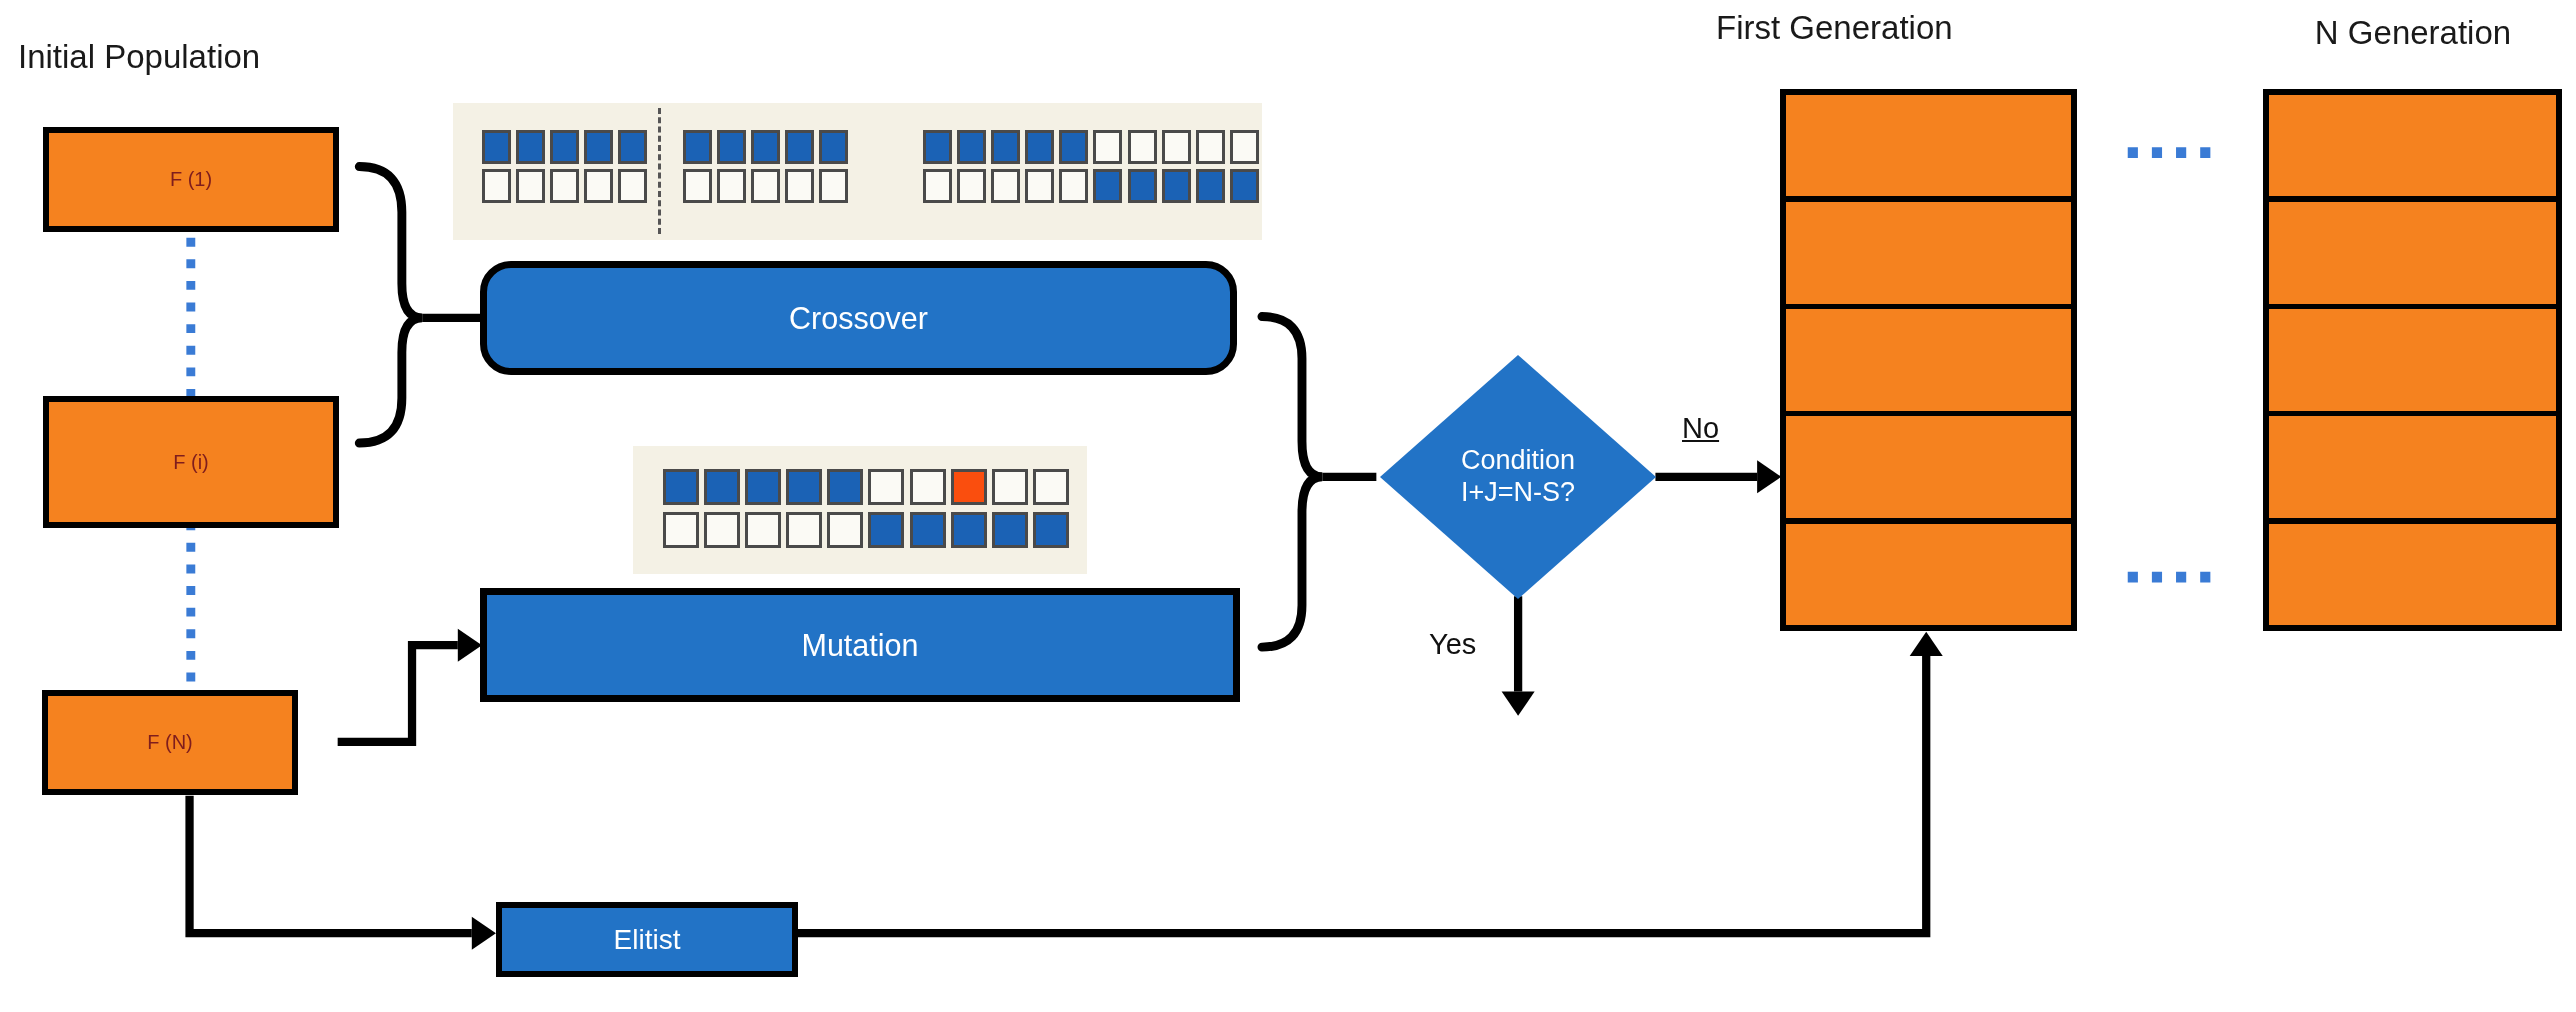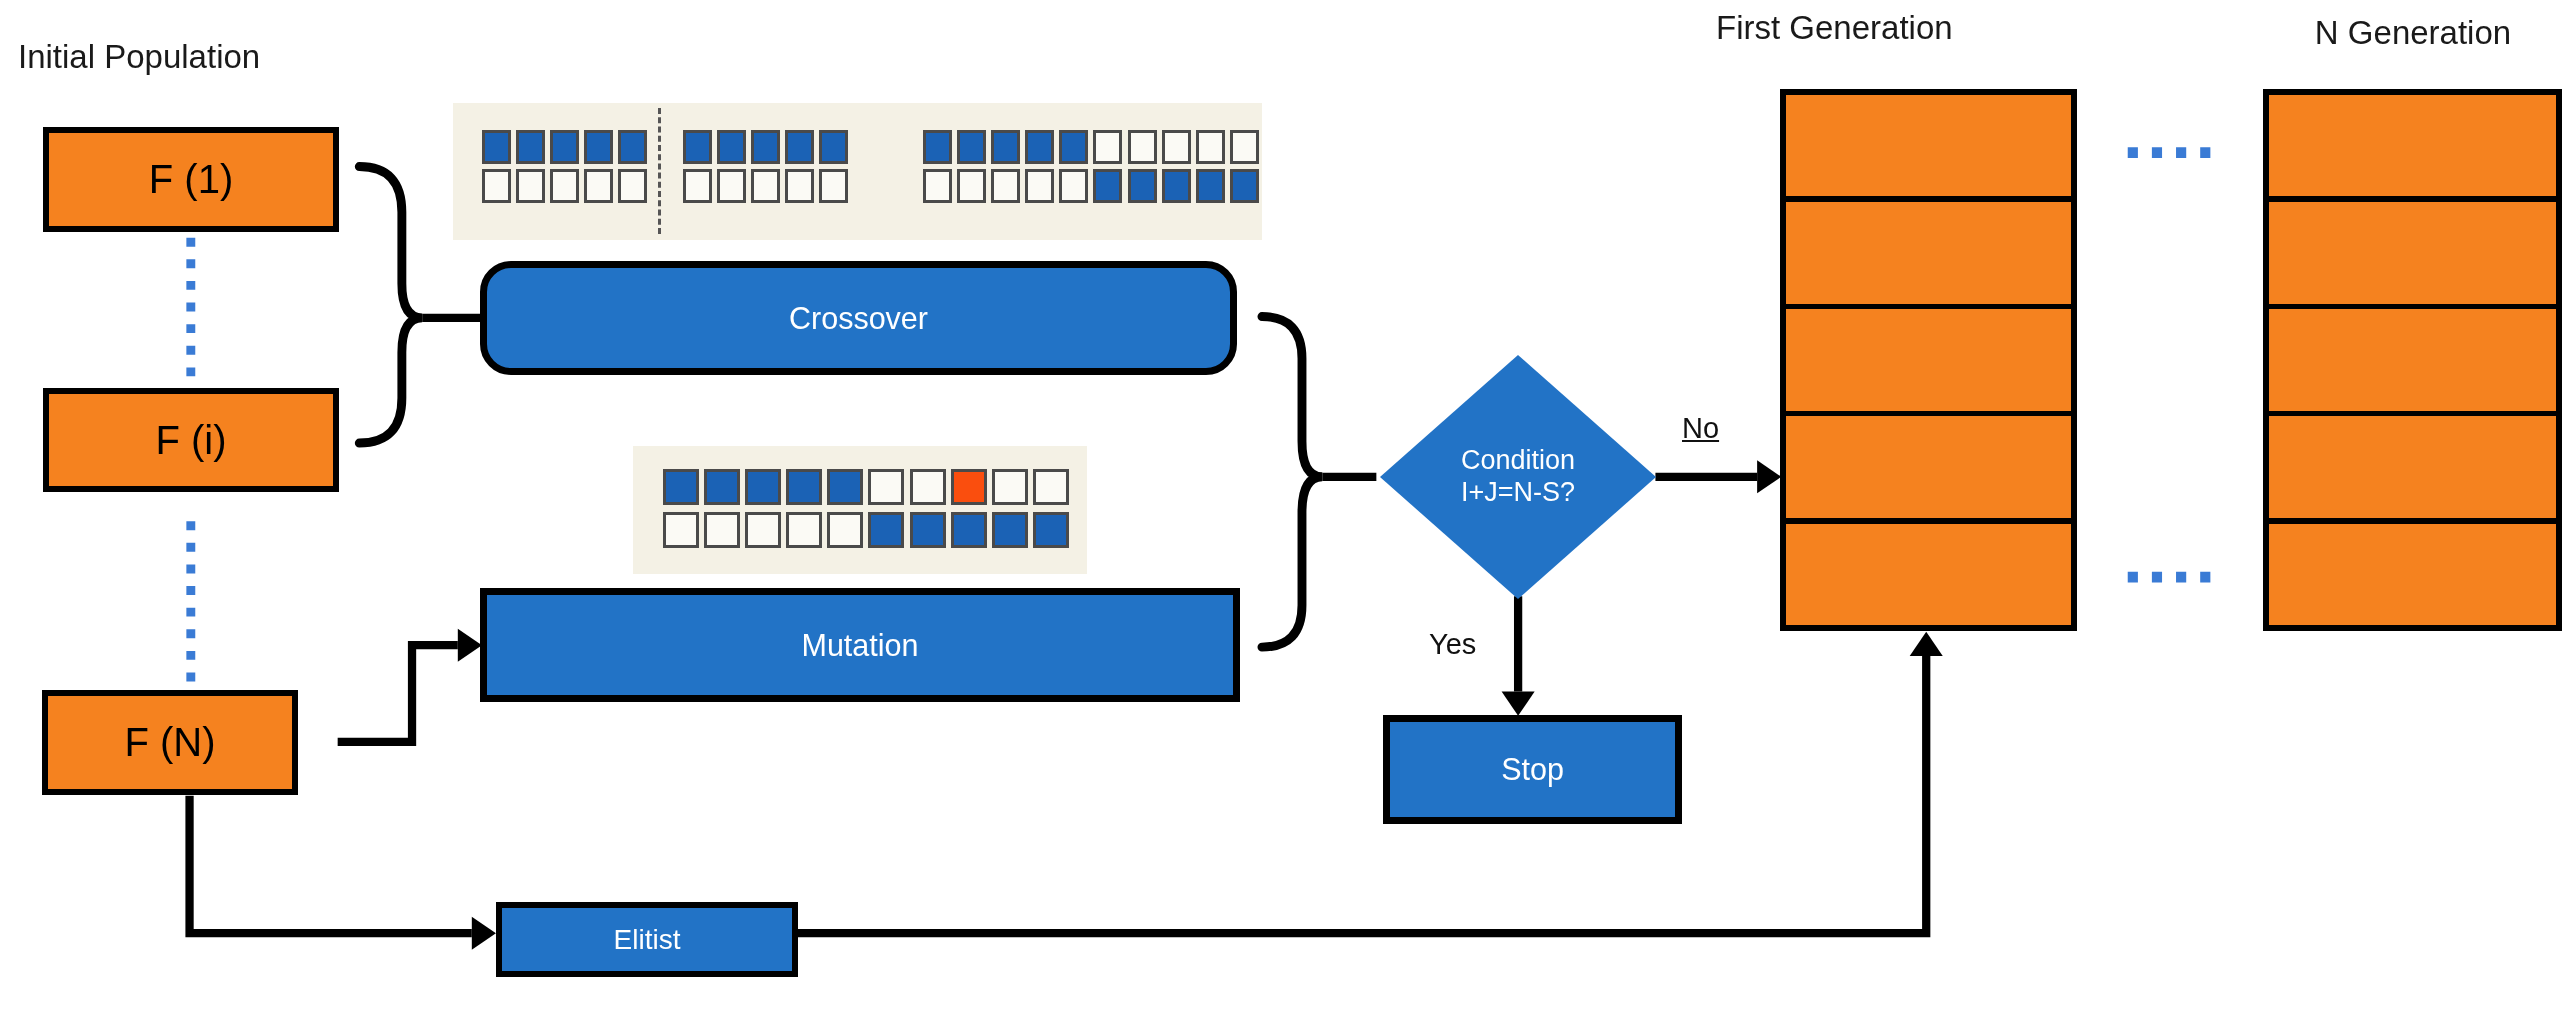--- a/index.html
+++ b/index.html
@@ -21,21 +21,21 @@
     overflow:hidden;
   }
   .hlabel{
     position:absolute;color:#1a1a1a;font-size:33px;font-weight:500;
     white-space:nowrap;
   }
   .obox{
     position:absolute;background:var(--box-orange);
     border:6.4px solid var(--line-black);box-sizing:border-box;
     display:flex;align-items:center;justify-content:center;
-    color:#000000;font-size:40px;font-weight:400;
+    color:#7f1d1d;font-size:20px;font-weight:400;
   }
   .bbox{
     position:absolute;background:var(--box-blue);
     border:7.6px solid var(--line-black);box-sizing:border-box;
     display:flex;align-items:center;justify-content:center;
     color:#ffffff;font-size:30.5px;font-weight:400;
   }
   .panel{
     position:absolute;background:var(--panel-beige);
   }
@@ -138,21 +138,21 @@
 
   <div class="hlabel" style="left:18px;top:38px;text-align:center;">Initial Population</div>
 
   <div class="hlabel" style="left:1716px;top:9px;width:362px;text-align:left;">First Generation</div>
 
   <div class="hlabel" style="left:2238px;top:14px;width:350px;text-align:center;">N Generation</div>
 
   <div class="obox" style="left:43px;top:127px;width:296px;height:105px;">
     <span>F (1)</span>
   </div>
-  <div class="obox" style="left:43px;top:388px;width:296px;height:104px;">
+  <div class="obox" style="left:43px;top:396px;width:296px;height:132px;">
     <span>F (i)</span>
   </div>
   <div class="obox" style="left:42px;top:690px;width:256px;height:105px;">
     <span>F (N)</span>
   </div>
 
   <div class="panel" style="left:453px;top:103px;width:809px;height:137px;">
     <div class="dashline" style="left:205px;top:5.1px;height:126px;"></div>
   </div>
   <div class="generow cr split" style="left:482px;top:130px;">
@@ -239,23 +239,20 @@
   </div>
 
   <div class="diamond">
     <span>Condition</span>
     <span>I+J=N-S?</span>
   </div>
 
   <div class="small-label" style="left:1682px;top:412px;text-decoration:underline;">No</div>
   <div class="small-label" style="left:1429px;top:628px;">Yes</div>
 
-  <div class="bbox" style="left:1383px;top:715px;width:299px;height:109px;">
-    <span>Stop</span>
-  </div>
 
   <div class="bbox" style="left:496px;top:887px;width:302px;height:75px;border-width:6.4px;font-size:28px;margin-top:15px;">
     <span>Elitist</span>
   </div>
 
   <div class="gencol" style="left:1780px;top:89px;width:297px;height:542px;">
       <div class="gen-cell"></div>
       <div class="gen-cell"></div>
       <div class="gen-cell"></div>
       <div class="gen-cell"></div>

